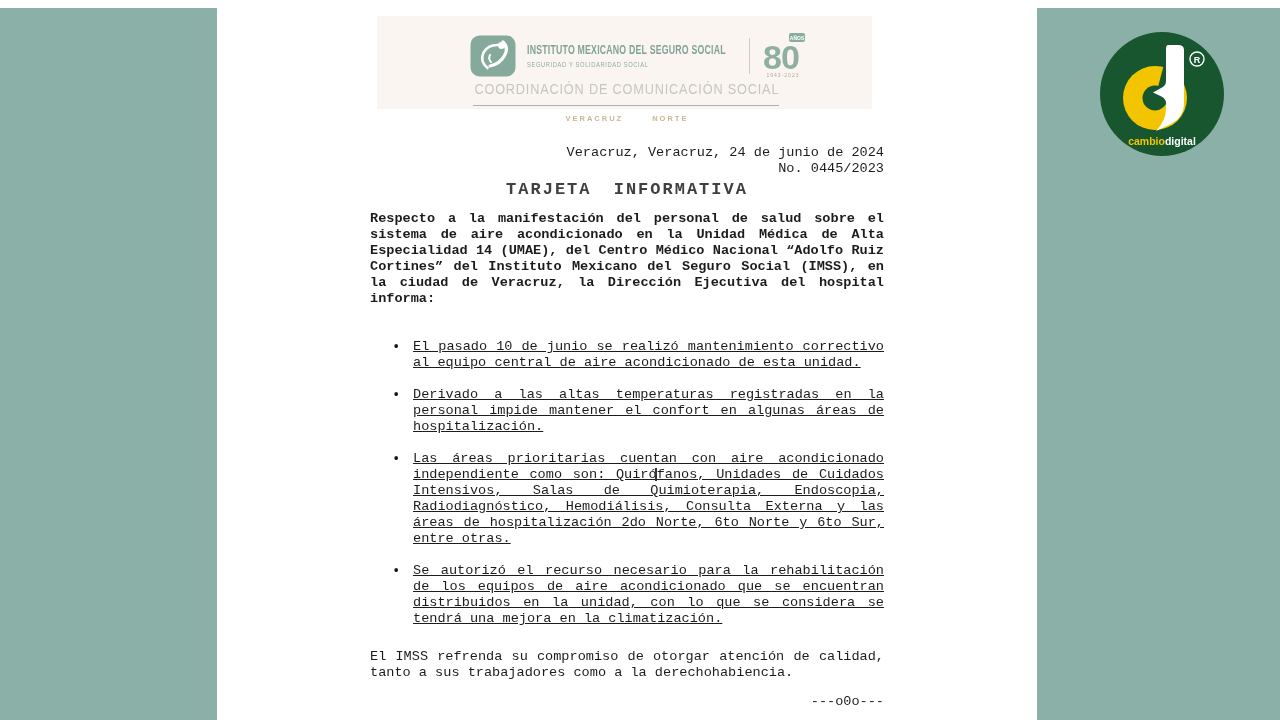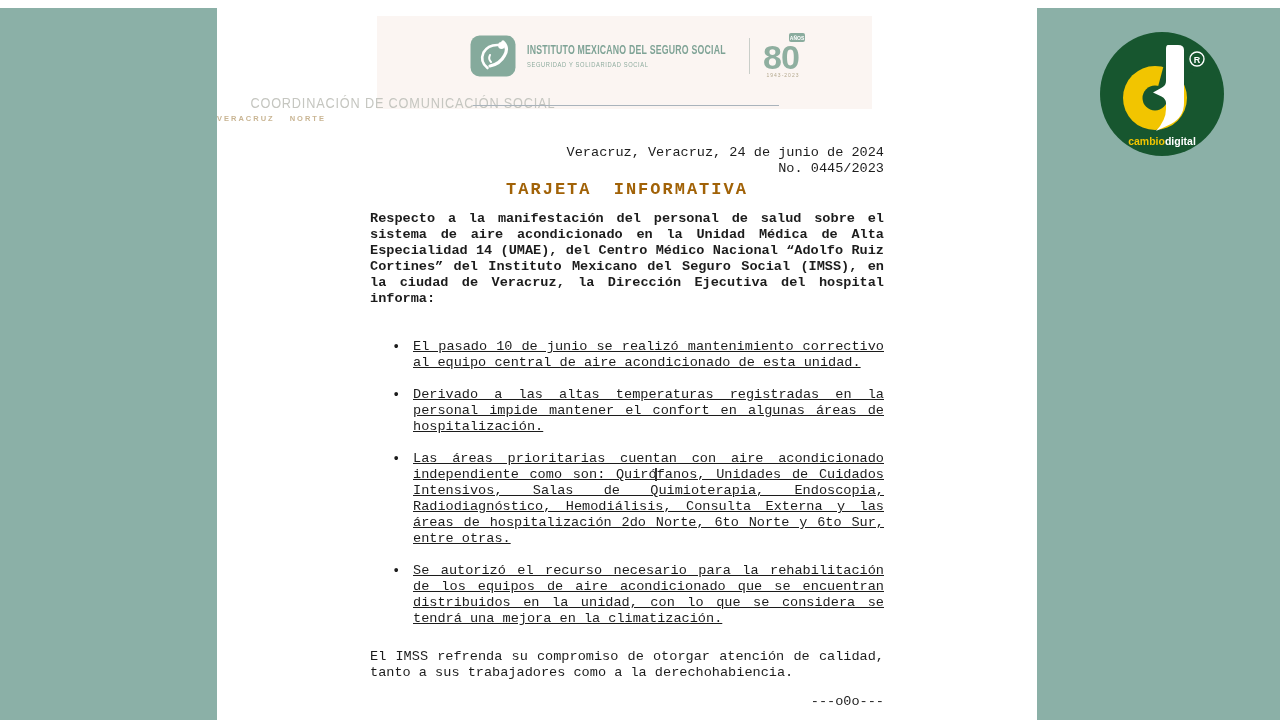--- a/index.html
+++ b/index.html
@@ -9,34 +9,34 @@
 
   
   .header-band{position:absolute;left:160px;top:8px;width:495px;height:93px;background:#FBF5F2;}
   .imss-row{position:absolute;left:253px;top:25px;height:46px;display:flex;align-items:center;}
   .inst-text{margin-left:11px;width:216px;}
   .inst-name{font-weight:bold;font-size:12.5px;color:#7FA396;white-space:nowrap;
              transform:scaleX(0.70);transform-origin:left center;letter-spacing:.3px;}
   .inst-tagline{font-size:7.5px;color:#8FAC9F;white-space:nowrap;margin-top:3px;
              transform:scaleX(0.77);transform-origin:left center;letter-spacing:.8px;}
   .hdr-divider{width:1px;height:36px;background:#C9CEC9;margin:0 12px 0 6px;}
-  .dept-row{position:absolute;left:0;top:86px;width:820px;display:flex;justify-content:flex-start;}
+  .dept-row{position:absolute;left:0;top:72px;width:820px;display:flex;justify-content:center;}
   .dept{font-size:15.5px;color:#C5C6C0;letter-spacing:1px;white-space:nowrap;
         transform:scaleX(0.82);transform-origin:center;}
   .dept-underline{position:absolute;left:256px;top:97px;width:306px;height:1px;background:#A9B3BC;}
-  .region-row{position:absolute;left:0;top:106px;width:820px;display:flex;justify-content:flex-start;gap:15px;}
+  .region-row{position:absolute;left:0;top:106px;width:820px;display:flex;justify-content:center;gap:29px;}
   .region-row span{font-size:7.5px;font-weight:bold;letter-spacing:2px;color:#C9B593;}
 
   
   .doc-body{position:absolute;left:153px;top:137px;width:514px;
             font-family:"Liberation Mono","DejaVu Sans Mono",monospace;
             font-size:13.57px;line-height:16px;color:#1C1C1C;}
   .dateline,.doc-number{text-align:right;white-space:nowrap;}
   .doc-title{margin:3px 0 0 0;text-align:center;font-size:17px;line-height:20px;font-weight:bold;
-             letter-spacing:2px;word-spacing:10px;color:#a16207;}
+             letter-spacing:2px;word-spacing:10px;color:#404040;}
   .intro{margin:11px 0 0 0;font-weight:bold;text-align:justify;text-align-last:left;}
   .doc-bullets{margin:32px 0 0 0;padding:0;list-style:none;}
   .doc-bullets li{position:relative;padding-left:43px;margin-bottom:16px;
                   text-align:justify;text-align-last:left;text-decoration:underline;}
   .doc-bullets li:last-child{margin-bottom:0;}
   .doc-bullets li::before{content:"\2022";position:absolute;left:22px;top:0;font-size:14px;}
   .closing{margin:22px 0 0 0;text-align:justify;text-align-last:left;}
   .end-mark{margin-top:13px;text-align:right;}
   .caret{position:absolute;left:438px;top:460px;width:1.5px;height:13px;background:#333;}
 

